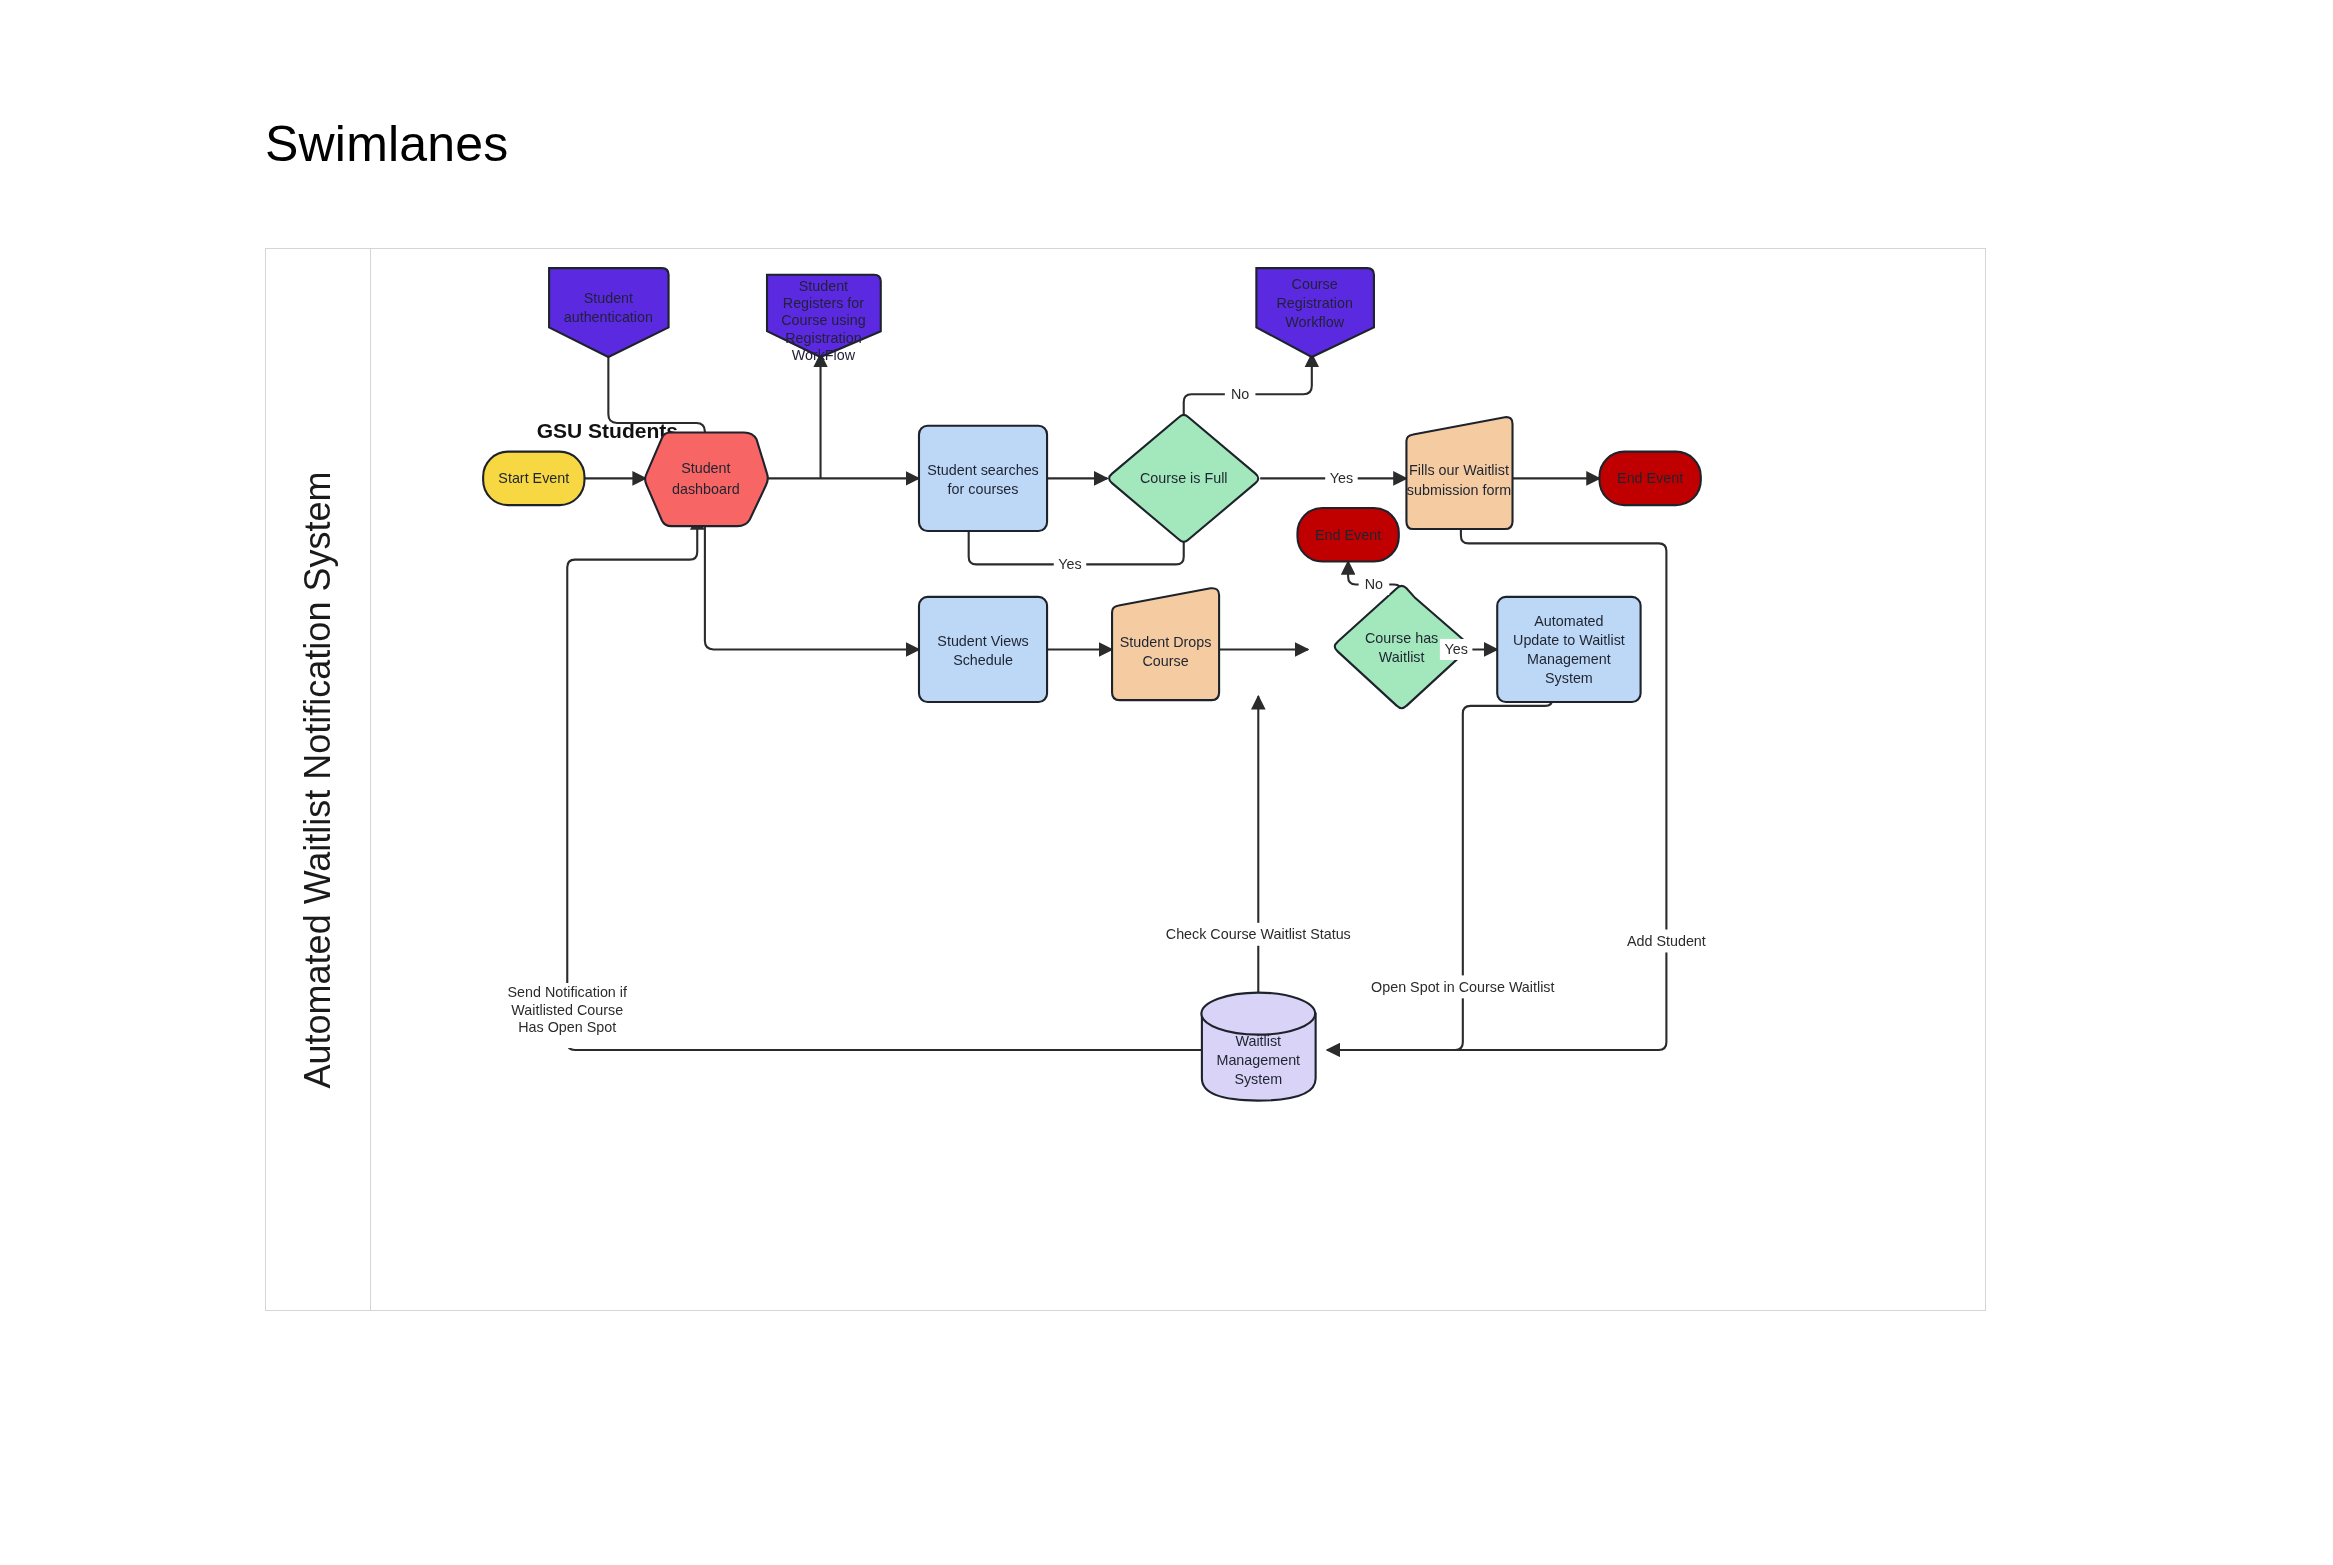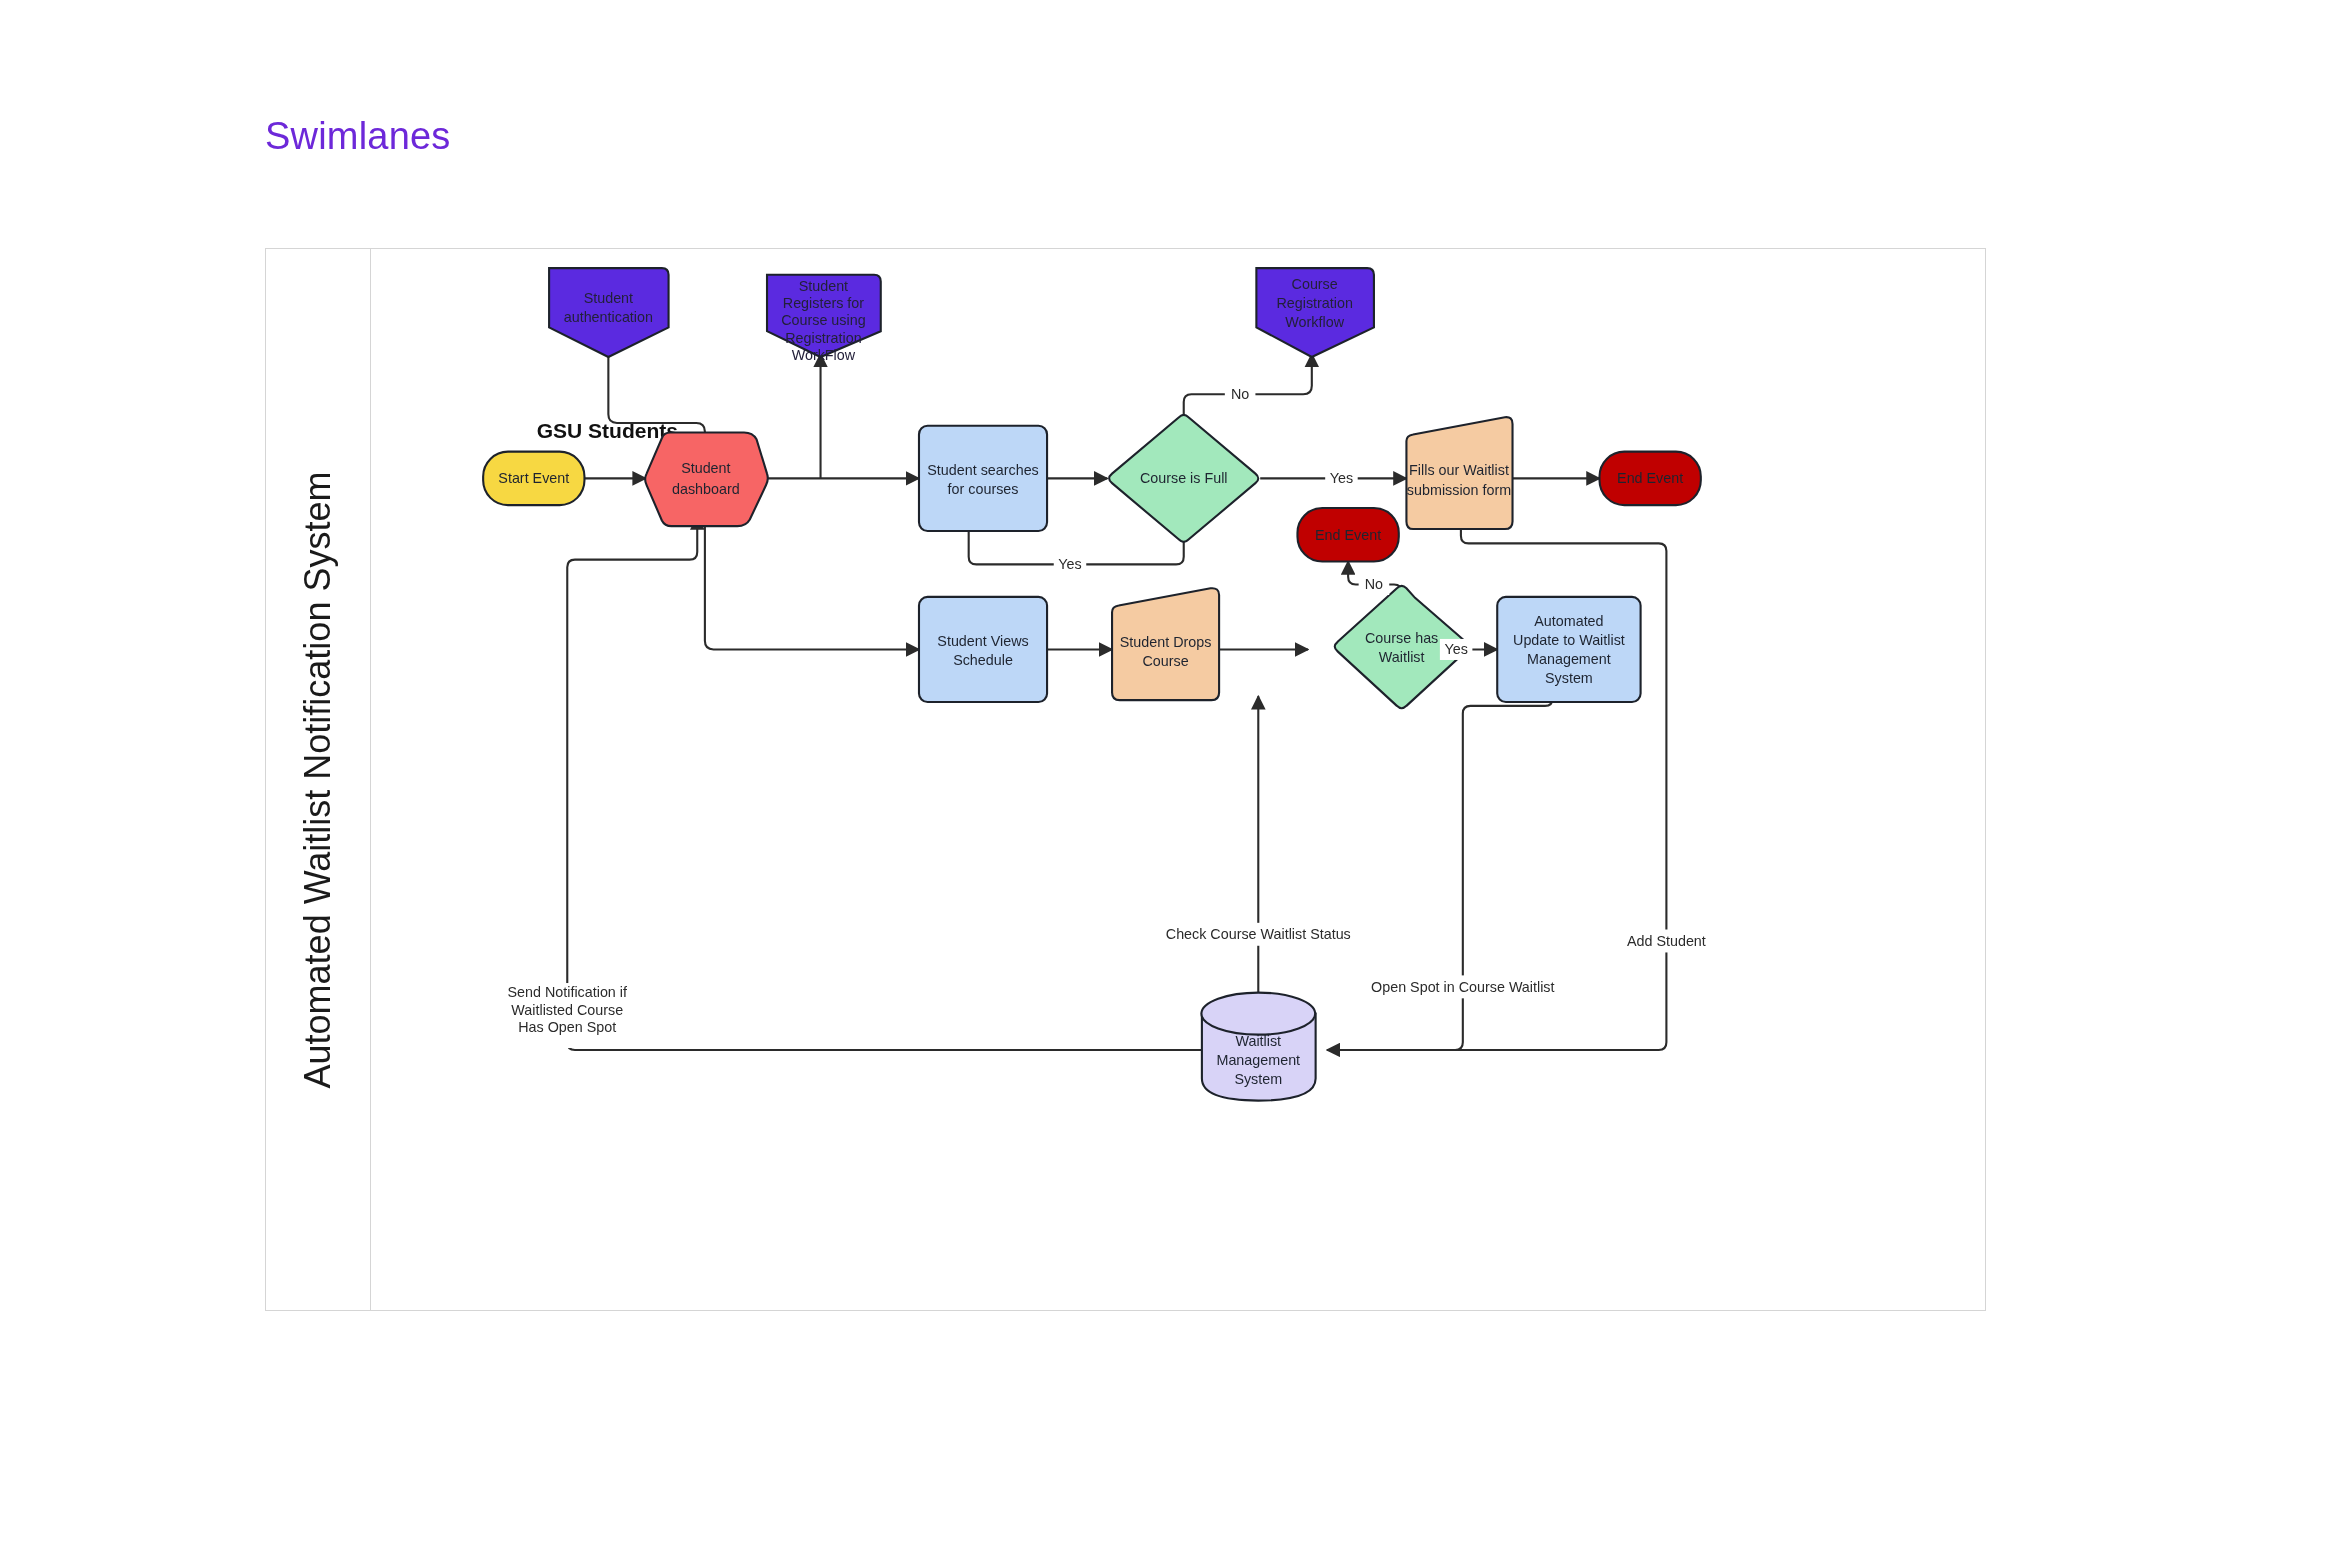--- a/index.html
+++ b/index.html
@@ -11,22 +11,22 @@
     width: 2333px;
     height: 1566px;
     font-family: "Liberation Sans", sans-serif;
     overflow: hidden;
     position: relative;
   }
   #page-title {
     position: absolute;
     left: 265px;
     top: 115px;
-    font-size: 38px;
-    color: #6d28d9;
+    font-size: 50px;
+    color: #000000;
     font-weight: 400;
     letter-spacing: 0.2px;
     white-space: nowrap;
   }
   #diagram-frame {
     position: absolute;
     left: 265px;
     top: 248px;
     width: 1721px;
     height: 1063px;

